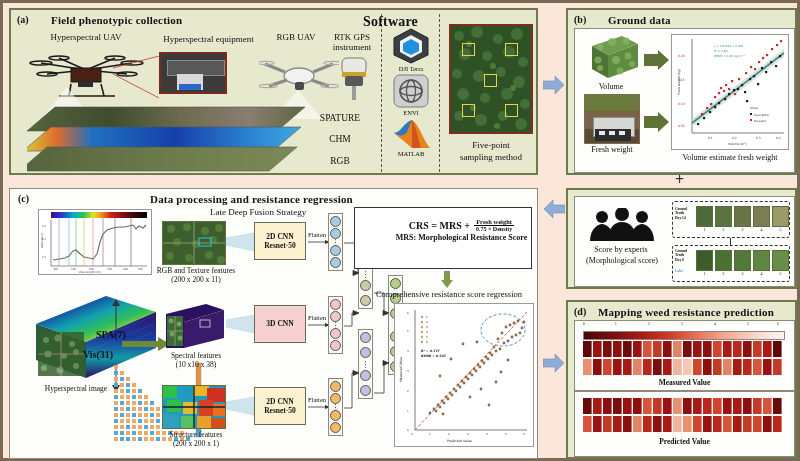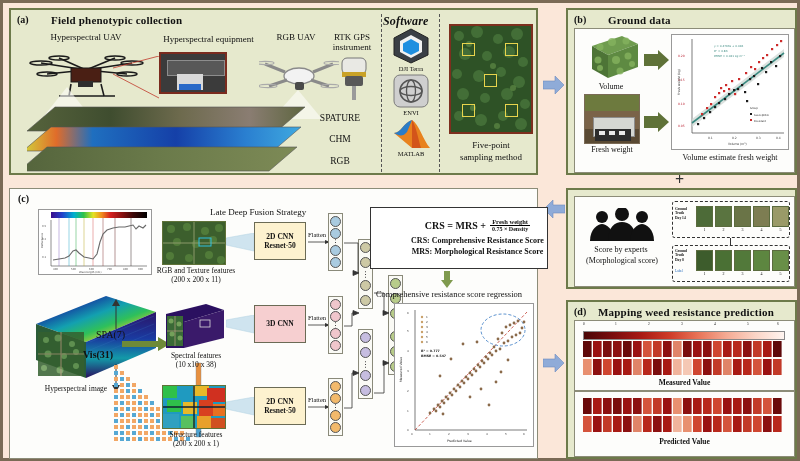--- a/index.html
+++ b/index.html
@@ -161,21 +161,21 @@
       <polygon points="20,42 270,42 242,66 -8,66" fill="url(#gBot)" stroke="#555" stroke-width="0.6"></polygon>
     </svg>
 
     <div class="lbl" style="position:absolute;left:292px;top:103px;width:74px;font-size:9.5px;">SPATURE</div>
     <div class="lbl" style="position:absolute;left:292px;top:124px;width:74px;font-size:9.5px;">CHM</div>
     <div class="lbl" style="position:absolute;left:292px;top:146px;width:74px;font-size:9.5px;">RGB</div>
 
     <div class="dashed-v" style="left:370px;top:4px;height:158px;"></div>
     <div class="dashed-v" style="left:428px;top:4px;height:158px;"></div>
 
-    <div class="ttl" style="position:absolute;left:372px;top:4px;width:56px;font-size:12px;font-style:italic;">Software</div>
+    <div class="ttl" style="position:absolute;left:352px;top:4px;width:56px;font-size:14px;">Software</div>
 
     <svg style="position:absolute;left:381px;top:18px;" width="38" height="36" viewBox="0 0 38 36">
       <polygon points="19,1 36,10 36,27 19,35 2,27 2,10" fill="#3a3f45" stroke="#222"></polygon>
       <polygon points="19,7 30,13 30,24 19,30 8,24 8,13" fill="#f2f2f2"></polygon>
       <polygon points="19,11 27,15.5 27,23 19,27 11,23 11,15.5" fill="#1f8fe0"></polygon>
     </svg>
     <div class="lbl-sm" style="position:absolute;left:372px;top:55px;width:56px;">DJI Terra</div>
 
     <svg style="position:absolute;left:382px;top:64px;" width="36" height="34" viewBox="0 0 36 34">
       <rect x="1" y="1" width="34" height="32" rx="6" fill="#cfcfcf" stroke="#7a7a7a"></rect>
@@ -423,20 +423,21 @@
   </div>
 
   <div class="arrow-blue" style="left:540px;top:196px;width:22px;height:20px;">
     <svg width="22" height="20">
         <polygon points="22,6 10,6 10,1 1,10 10,19 10,14 22,14" fill="#8fabd8" stroke="#6c8cc0" stroke-width="0.6"></polygon>
       </svg>
   </div>
 
   <div class="panel" style="left:6px;top:185px;width:529px;height:271px;background:#fdfdfb;border:1px solid #8c8c78;">
     <div class="tag" style="position:absolute;left:8px;top:4px;">(c)</div>
+    <div class="ttl" style="position:absolute;left:140px;top:4px;width:230px;">Data processing and resistance regression</div>
 
     <div class="mini-axes" style="left:28px;top:20px;width:114px;height:66px;">
       <svg width="112" height="64" viewBox="0 0 112 64">
         <defs>
           <linearGradient id="specBar" x1="0" y1="0" x2="1" y2="0">
             <stop offset="0%" stop-color="#3a0c8c"></stop>
               <stop offset="12%" stop-color="#2244cc"></stop>
             <stop offset="24%" stop-color="#00b0d0"></stop>
               <stop offset="34%" stop-color="#2fc24a"></stop>
             <stop offset="44%" stop-color="#e3e324"></stop>
@@ -520,21 +521,21 @@
         <line x1="62" y1="30" x2="126" y2="4" transform="translate(0,26)"></line>
         <line x1="62" y1="38" x2="126" y2="12" transform="translate(0,26)"></line>
       </g>
     </svg>
     <div class="lbl" style="position:absolute;left:12px;top:196px;width:108px;font-size:7.5px;">Hyperspectral image</div>
 
     <svg style="position:absolute;left:100px;top:110px;" width="12" height="30">
       <line x1="6" y1="30" x2="6" y2="6" stroke="#333" stroke-width="1"></line>
       <polygon points="6,0 2,7 10,7" fill="#333"></polygon>
     </svg>
-    <div style="position:absolute;left:86px;top:140px;font-size:10px;font-weight:normal;">SPA(7)</div>
+    <div style="position:absolute;left:86px;top:140px;font-size:10px;font-weight:bold;">SPA(7)</div>
     <svg style="position:absolute;left:100px;top:175px;" width="12" height="28">
       <line x1="6" y1="0" x2="6" y2="22" stroke="#333" stroke-width="1"></line>
       <polygon points="6,28 2,21 10,21" fill="#333"></polygon>
     </svg>
     <div style="position:absolute;left:73px;top:160px;font-size:10px;font-weight:bold;">Vis(31)</div>
     <svg style="position:absolute;left:112px;top:148px;" width="50" height="14">
       <polygon points="0,4 36,4 36,0 48,7 36,14 36,10 0,10" fill="#6e8a38"></polygon>
     </svg>
 
     <svg style="position:absolute;left:98px;top:168px;" width="100" height="96" viewBox="0 0 100 96">
@@ -810,29 +811,28 @@
           <polygon points="49,150 43,147.5 43,152.5" fill="#333"></polygon>
       </g>
     </svg>
 
     <div style="position:absolute;left:396px;top:131px;font-size:6.5px;">Regression</div>
     <svg style="position:absolute;left:394px;top:140px;" width="36" height="8">
       <line x1="0" y1="4" x2="30" y2="4" stroke="#333" stroke-width="0.9"></line>
         <polygon points="35,4 29,1.5 29,6.5" fill="#333"></polygon>
     </svg>
 
-    <div class="formula-box" style="left:360px;top:18px;width:178px;height:62px;padding-left:37px;">
+    <div class="formula-box" style="left:344px;top:18px;width:178px;height:62px;padding-left:37px;">
       <div style="margin-top:7px;">
         <span class="frm-main">CRS = MRS +</span>
         <span class="frac">
           <span class="num" style="display:block;">Fresh weight</span>
           <span class="den" style="display:block;">0.75 × Density</span>
         </span>
       </div>
-      <div class="frm-sub" style="margin-top:3px;">CRS: Comprehensive Resistance Score</div>
       <div class="frm-sub">MRS: Morphological Resistance Score</div>
     </div>
 
     <svg style="position:absolute;left:430px;top:82px;" width="14" height="18">
       <polygon points="4,0 10,0 10,9 13,9 7,17 1,9 4,9" fill="#7f9a4e"></polygon>
     </svg>
 
     <div style="position:absolute;left:350px;top:100px;width:178px;font-size:8.5px;text-align:center;">Comprehensive resistance score regression</div>
 
     <div class="mini-axes" style="left:384px;top:114px;width:140px;height:144px;">

